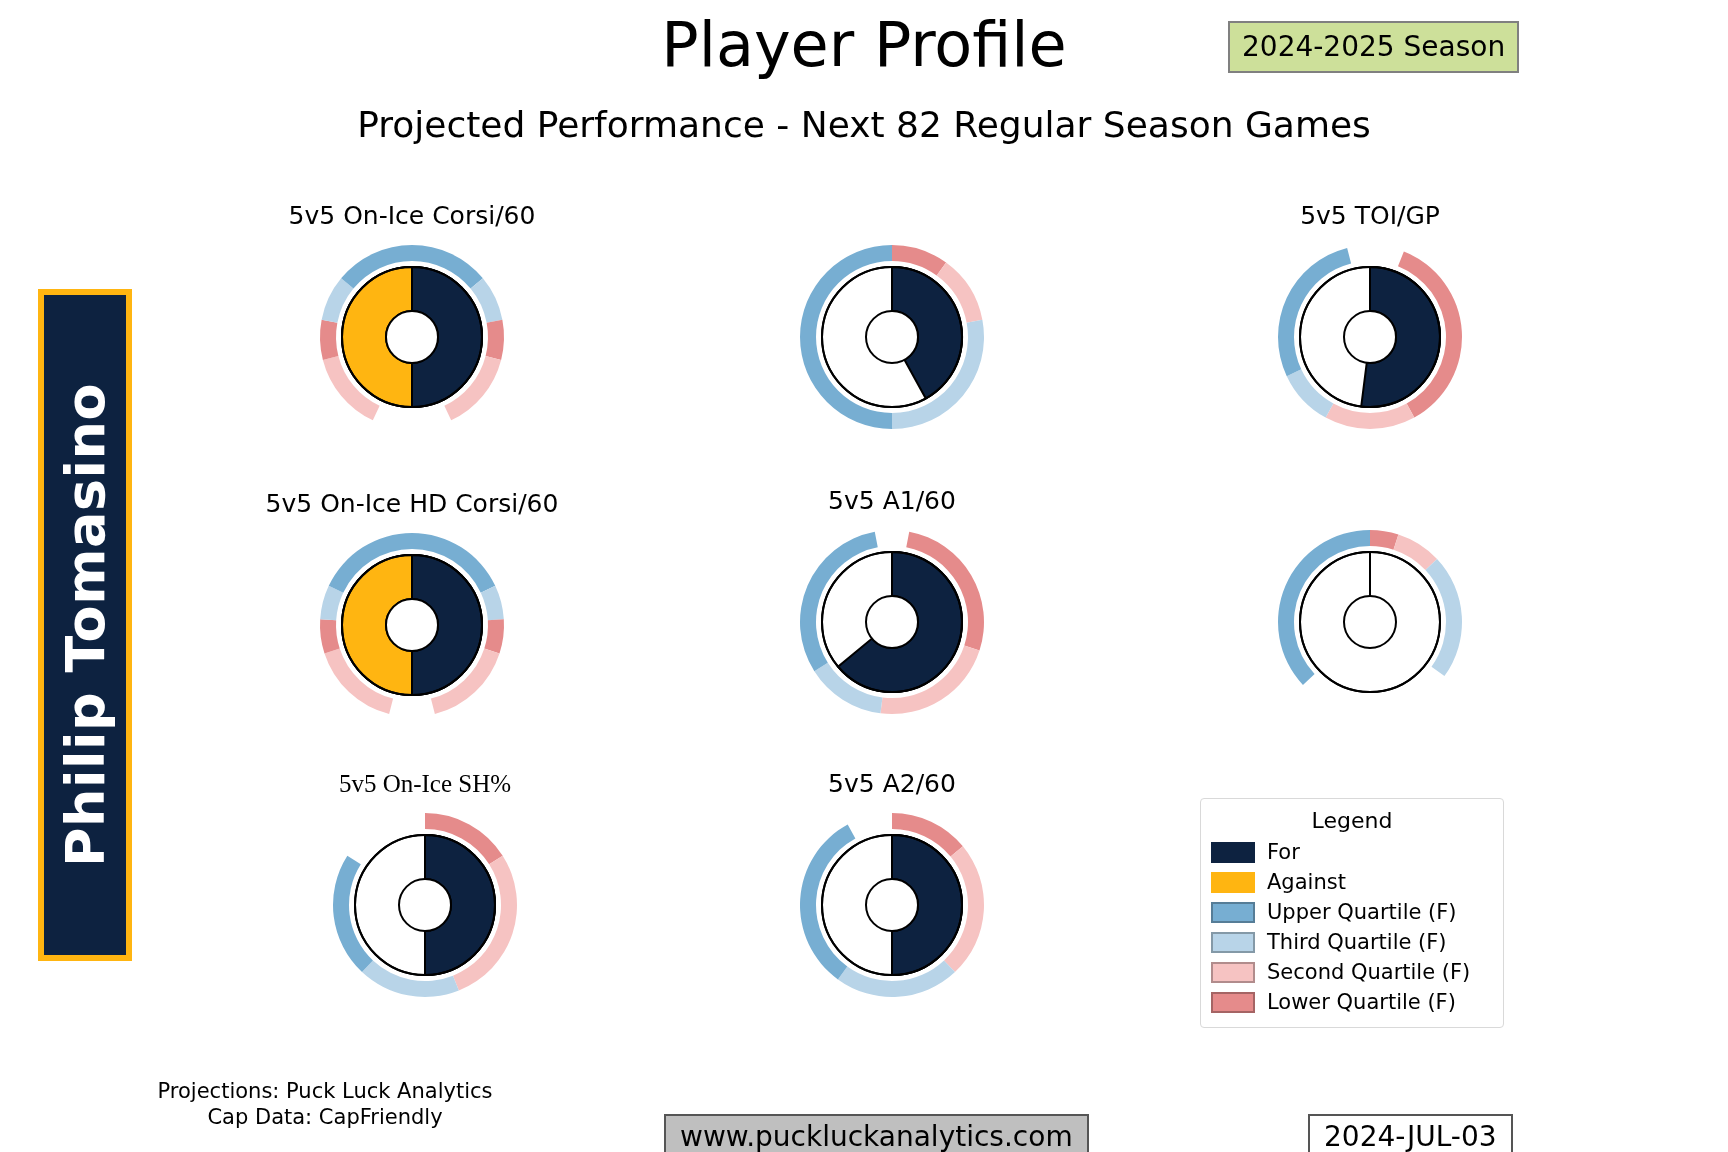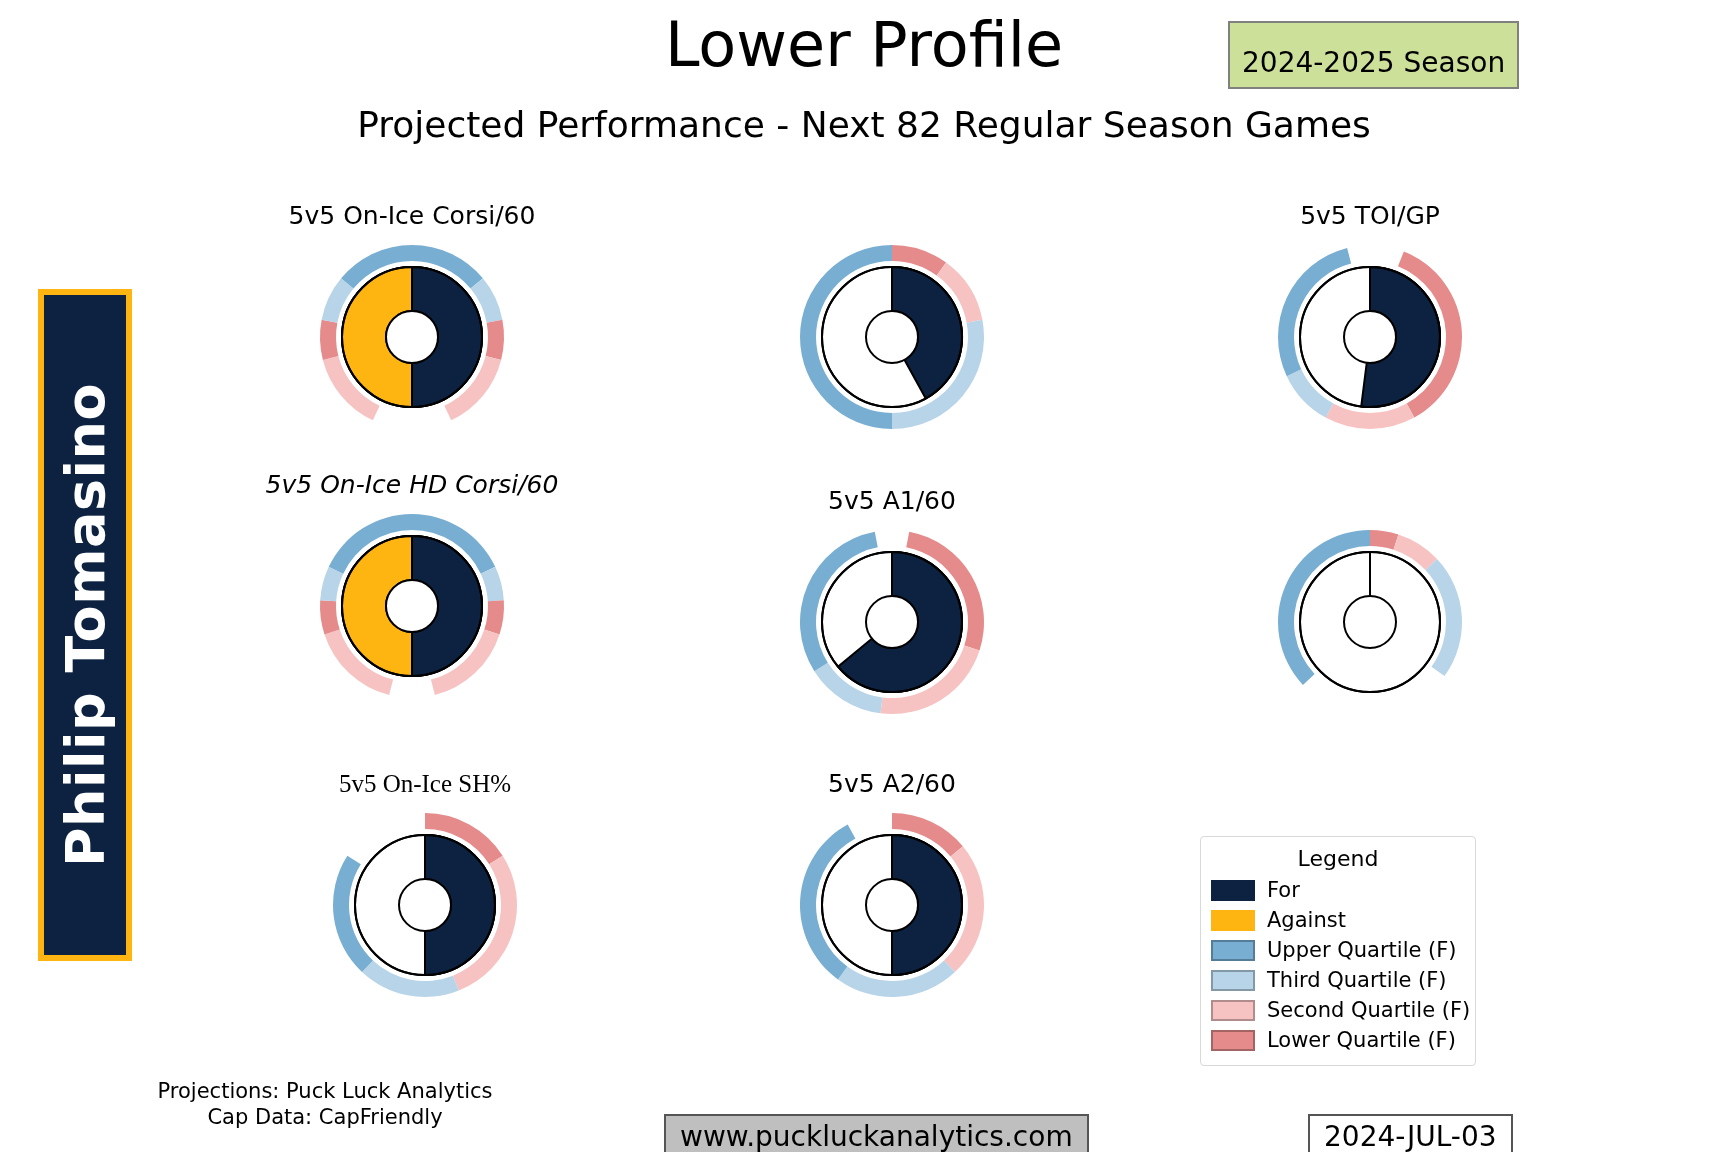--- a/index.html
+++ b/index.html
@@ -27,21 +27,21 @@
     font-weight: 400;
     letter-spacing: 0px;
     line-height: 78px;
   }
   #season-badge {
     position: absolute;
     top: 21px;
     left: 1228px;
     background: #cde09a;
     border: 2px solid #808080;
-    padding: 23px 12px 7px 12px;
+    padding: 7px 12px 7px 12px;
     font-size: 28px;
     line-height: 34px;
     white-space: nowrap;
   }
   #subtitle {
     position: absolute;
     top: 106px;
     left: 0;
     width: 1728px;
     text-align: center;
@@ -96,22 +96,22 @@
     transform: translateX(-50%);
     width: 190px;
     height: 190px;
   }
   .donut-wrap svg { display: block; }
 
   
   #legend {
     position: absolute;
     left: 1200px;
-    top: 836px;
-    width: 276px;
+    top: 798px;
+    width: 304px;
     background: #ffffff;
     border: 1px solid #d9d9d9;
     border-radius: 4px;
     padding: 8px 10px 10px 10px;
     box-sizing: border-box;
   }
   #legend-title {
     text-align: center;
     font-size: 22px;
     line-height: 28px;
@@ -164,21 +164,21 @@
     border: 2px solid #555555;
     padding: 4px 14px 6px 14px;
     font-size: 28px;
     line-height: 34px;
     white-space: nowrap;
   }
 </style>
 </head>
 <body>
 
-<div id="page-title">Lower Profile</div>
+<div id="page-title">Player Profile</div>
 <div id="season-badge" style="background: rgb(205, 224, 154);">2024-2025 Season</div>
 <div id="subtitle">Projected Performance - Next 82 Regular Season Games</div>
 
 <div id="player-banner" style="background: rgb(13, 34, 64); border-color: rgb(255, 181, 17);">
   <div class="vert" style="color: rgb(255, 255, 255);">Philip Tomasino</div>
 </div>
 
 <div id="charts-root">
     <div class="chart-cell" style="left: 232px; top: 200px;">
       <div class="chart-title">5v5 On-Ice Corsi/60</div>
@@ -223,21 +223,21 @@
           <path d="M 139.32133801735785 175.62021456403545 A 92 92 0 0 1 50.67866198264222 175.62021456403545 L 58.386720768269655 161.59930768333362 A 76 76 0 0 0 131.6132792317304 161.59930768333362 Z" fill="#f6c3c2" stroke="none"></path>
           <path d="M 50.67866198264222 175.62021456403545 A 92 92 0 0 1 11.75591117312618 134.17169482398663 L 26.2331440125825 127.35922615894549 A 76 76 0 0 0 58.386720768269655 161.59930768333362 Z" fill="#b8d4e8" stroke="none"></path>
           <path d="M 11.75591117312618 134.17169482398663 A 92 92 0 0 1 72.12053038083332 5.890349176165955 L 76.099568575471 21.387679754224052 A 76 76 0 0 0 26.2331440125825 127.35922615894549 Z" fill="#77aed2" stroke="none"></path>
           <circle cx="95" cy="95" r="70" fill="#ffffff" stroke="#000000" stroke-width="2"></circle>
           <path d="M 95 25 A 70 70 0 1 1 86.2266736504987 164.44802909201343 L 91.74133592732808 120.79498223417642 A 26 26 0 1 0 95 69 Z" fill="#0d2240" stroke="#000000" stroke-width="2"></path>
           <circle cx="95" cy="95" r="26" fill="#ffffff" stroke="#000000" stroke-width="2"></circle>
           <circle cx="95" cy="95" r="70" fill="none" stroke="#000000" stroke-width="2"></circle>
         </svg>
       </div>
     </div>
-    <div class="chart-cell" style="left: 232px; top: 469px; font-style: italic;">
+    <div class="chart-cell" style="left: 232px; top: 488px;">
       <div class="chart-title">5v5 On-Ice HD Corsi/60</div>
       <div class="donut-wrap">
         <svg width="190" height="190" viewBox="0 0 190 190">
           <path d="M 95 3 A 92 92 0 0 1 178.2440888268738 55.82830517601332 L 163.7668559874175 62.64077384105448 A 76 76 0 0 0 95 19 Z" fill="#77aed2" stroke="none"></path>
           <path d="M 178.2440888268738 55.82830517601332 A 92 92 0 0 1 186.818459015401 89.22327220330317 L 170.85003136054866 90.22792051577218 A 76 76 0 0 0 163.7668559874175 62.64077384105448 Z" fill="#b8d4e8" stroke="none"></path>
           <path d="M 186.818459015401 89.22327220330317 A 92 92 0 0 1 182.49719949915414 123.42956348249515 L 167.28029523843168 118.48529157249601 A 76 76 0 0 0 170.85003136054866 90.22792051577218 Z" fill="#e58b8b" stroke="none"></path>
           <path d="M 182.49719949915414 123.42956348249515 A 92 92 0 0 1 117.87946961916663 184.10965082383404 L 113.90043142452896 168.61232024577595 A 76 76 0 0 0 167.28029523843168 118.48529157249601 Z" fill="#f6c3c2" stroke="none"></path>
           <path d="M 72.12053038083333 184.10965082383404 A 92 92 0 0 1 7.502800500845879 123.42956348249517 L 22.719704761568337 118.48529157249601 A 76 76 0 0 0 76.09956857547101 168.61232024577595 Z" fill="#f6c3c2" stroke="none"></path>
           <path d="M 7.502800500845879 123.42956348249517 A 92 92 0 0 1 3.1815409845990104 89.22327220330321 L 19.14996863945136 90.22792051577223 A 76 76 0 0 0 22.719704761568337 118.48529157249601 Z" fill="#e58b8b" stroke="none"></path>
           <path d="M 3.1815409845990104 89.22327220330321 A 92 92 0 0 1 11.755911173126165 55.82830517601339 L 26.233144012582486 62.64077384105454 A 76 76 0 0 0 19.14996863945136 90.22792051577223 Z" fill="#b8d4e8" stroke="none"></path>

